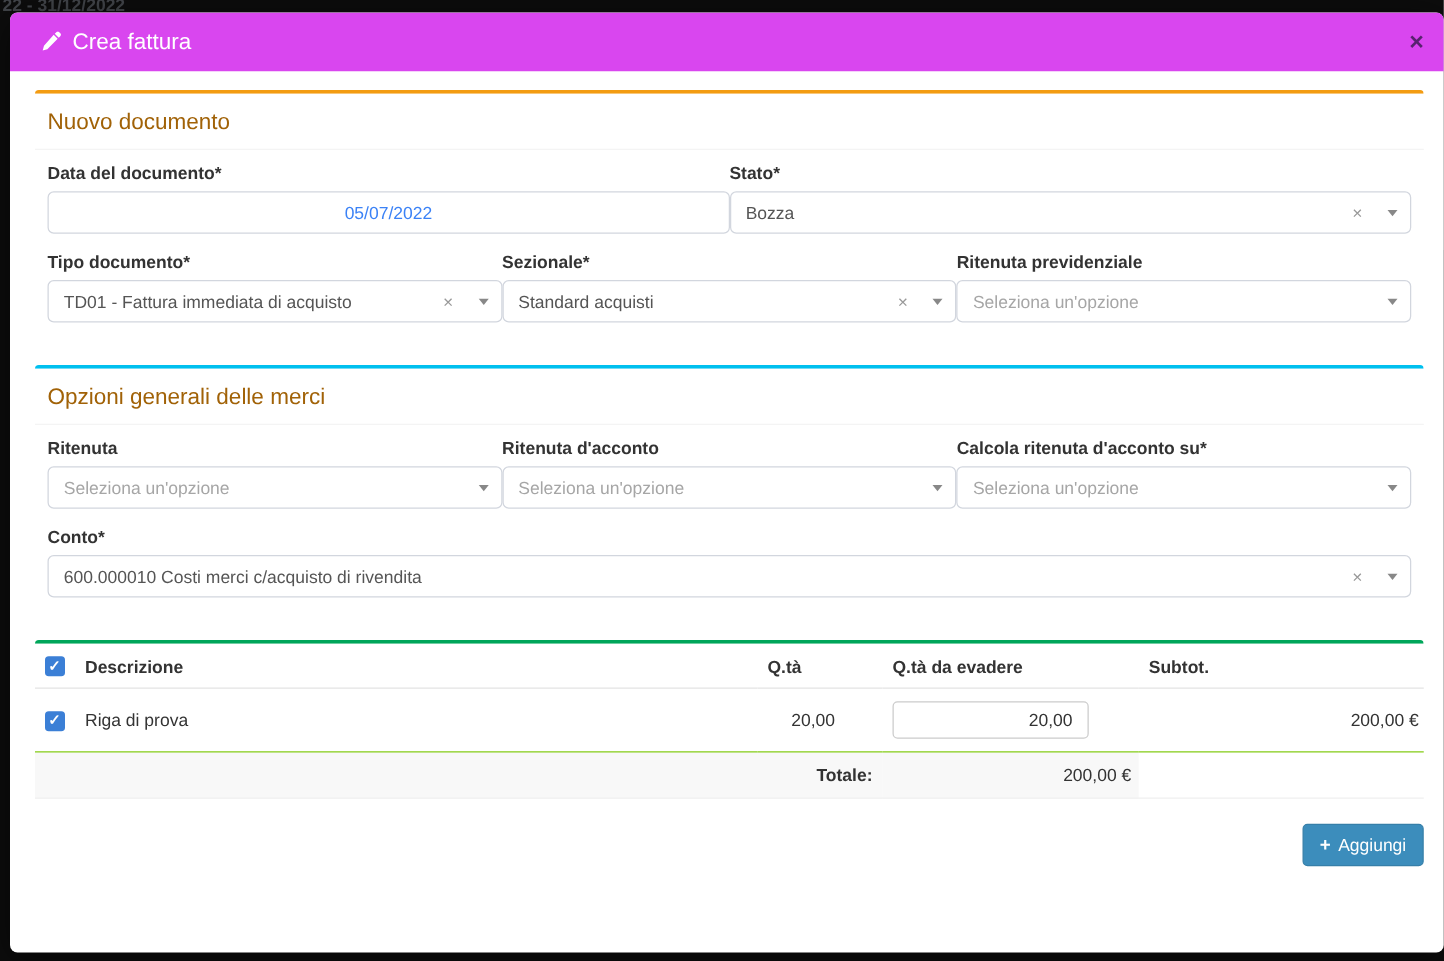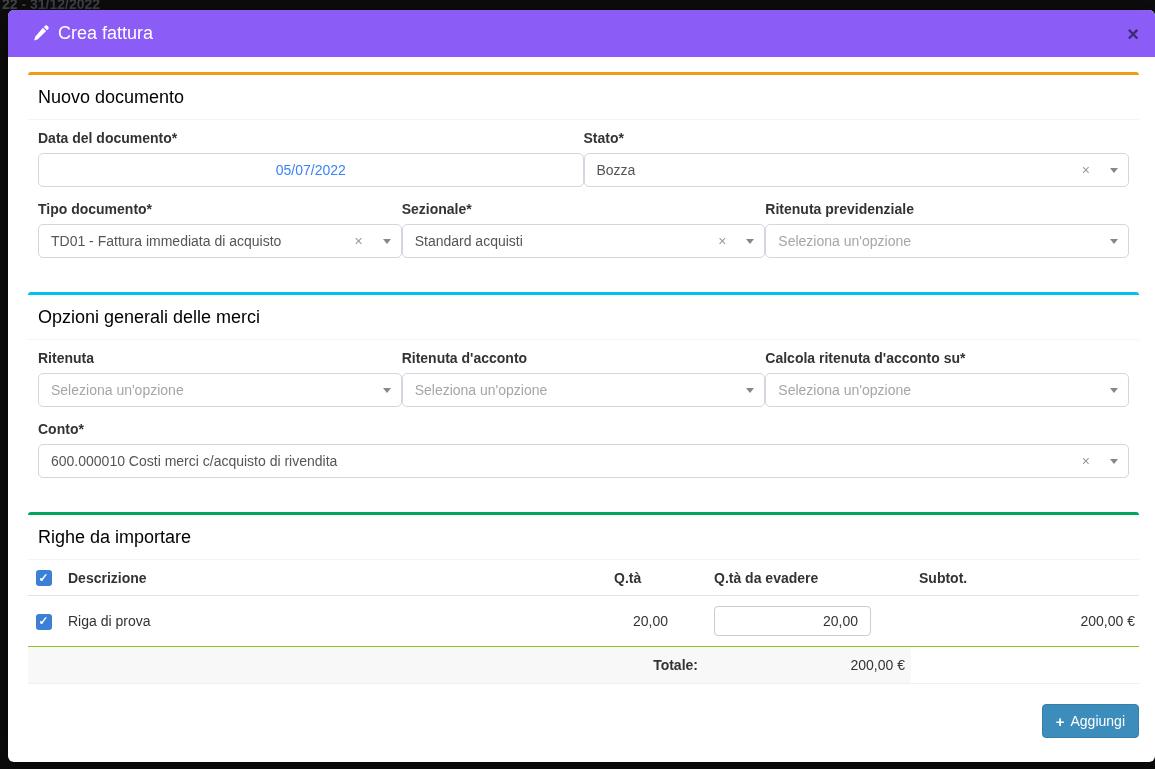--- a/index.html
+++ b/index.html
@@ -2,30 +2,30 @@
 <html><head>
 <meta charset="utf-8">
 <style>
   * { box-sizing: border-box; margin: 0; padding: 0; }
   html,body { width:1155px; height:769px; overflow:hidden; font-family:"Liberation Sans", sans-serif; }
   .backdrop { position:fixed; inset:0; background:#0d0d0d; }
   .page-fragment { position:absolute; top:-4px; left:2px; color:#43464b; font-weight:bold; font-size:14px; white-space:nowrap; }
 
   .modal { position:absolute; left:8px; top:10px; width:1147px; height:752px; background:#fff;
            border-radius:6px; overflow:hidden; box-shadow:0 6px 30px rgba(0,0,0,.6); }
-  .modal-header { background:#8b5cf6; height:47px; display:flex; align-items:center;
+  .modal-header { background:#d946ef; height:47px; display:flex; align-items:center;
                   padding:0 16px 0 24px; color:#fff; font-size:18px; }
   .pencil-icon { width:17px; height:17px; margin-right:9px; display:inline-block; }
   .close-btn { margin-left:auto; color:rgba(0,10,25,.6); font-size:20px; font-weight:bold;
                line-height:1; cursor:pointer; background:none; border:none; }
 
   .modal-body { padding:15px 16px 0 20px; }
 
   .box { border-top:3px solid #ccc; border-radius:3px; margin-bottom:14px; }
-  .box-title { font-size:18px; font-weight:400; color:#000000; padding:12px 10px 11px;
+  .box-title { font-size:18px; font-weight:400; color:#a16207; padding:12px 10px 11px;
                border-bottom:1px solid #f4f4f4; }
   .box-body { padding:10px 10px 16px; }
 
   .form-row { display:grid; margin-bottom:14px; }
   .cols-2 { grid-template-columns:1fr 1fr; }
   .cols-3 { grid-template-columns:1fr 1fr 1fr; }
   .field label { display:block; font-size:14px; font-weight:700; color:#333; margin-bottom:7px; }
 
   .text-input { width:100%; height:34px; border:1px solid #d2d6de; border-radius:5px;
                 text-align:center; color:#3b82f6; font-size:14px; outline:none; background:#fff; }
@@ -163,21 +163,20 @@
               <span class="value">600.000010 Costi merci c/acquisto di rivendita</span>
               <span class="clear">×</span>
               <span class="arrow"></span>
             </div>
           </div>
         </div>
       </div>
     </div>
 
     <div class="box" style="border-top-color: rgb(0, 166, 90);">
-      <div class="box-title">Righe da importare</div>
       <table class="righe-table">
         <thead>
           <tr>
             <th class="col-check"><span class="checkbox"></span></th>
             <th>Descrizione</th>
             <th class="col-qta">Q.tà</th>
             <th class="col-evadere">Q.tà da evadere</th>
             <th class="col-subtot">Subtot.</th>
           </tr>
         </thead>

